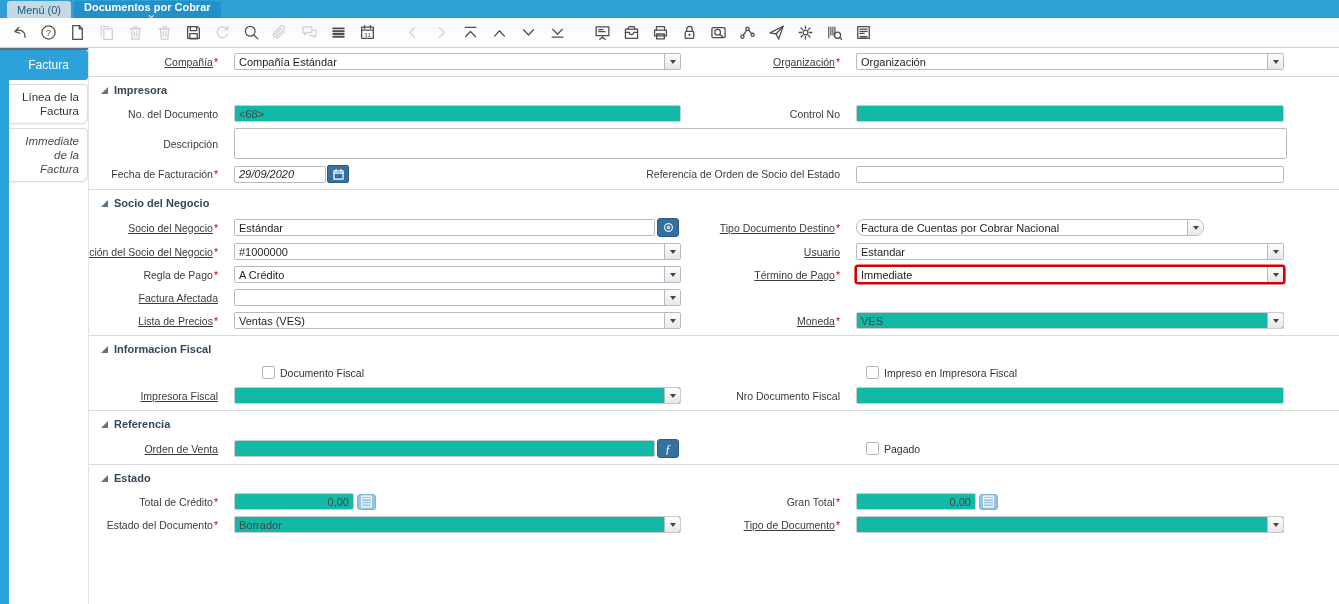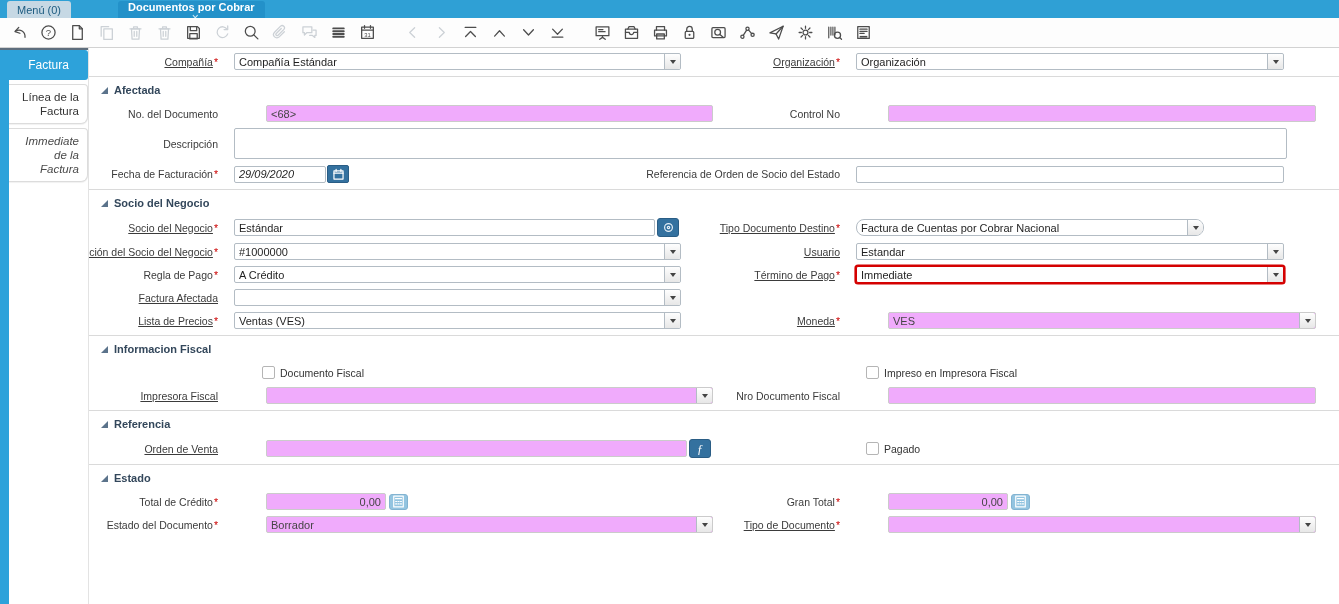--- a/index.html
+++ b/index.html
@@ -1,21 +1,21 @@
 <!DOCTYPE html>
 <html><head>
 <meta charset="utf-8">
 <style>
   * { box-sizing: border-box; margin: 0; padding: 0; }
   html, body { width: 1339px; height: 604px; overflow: hidden; background: #fff;
     font-family: "Liberation Sans", sans-serif; }
   .app { width: 1339px; height: 604px; display: flex; flex-direction: column; background:#fff; }
 
   
-  .tabstrip { height: 18px; background: #2fa0d5; display: flex; align-items: flex-end; padding-left: 7px; flex: none; gap: 44px; }
+  .tabstrip { height: 18px; background: #2fa0d5; display: flex; align-items: flex-end; padding-left: 7px; flex: none; }
   .wtab { height: 17px; display: flex; align-items: center; padding: 0 10px; font-size: 11px;
     border-radius: 3px 3px 0 0; margin-right: 3px; cursor: default; }
   .wtab.inactive { background: #c6d8e4; color: #1d5b80; }
   .wtab.active { background: #2391c9; color: #fff; font-weight: bold; flex-direction: column; }
   .wclose { margin-left: 8px; color: #d6ecf7; font-size: 12px; font-weight: normal; line-height: 10px; }
 
   
   .toolbar { height: 30px; background: #fdfdfd; border-bottom: 1px solid #d2d2d2;
     display: flex; align-items: center; padding-left: 6px; flex: none; }
   .tgroup { display: flex; align-items: center; margin-right: 16px; }
@@ -53,21 +53,21 @@
   .cell.right .flabel { width: 165px; text-align: right; }
   .linner { position: absolute; right: 16px; top: 50%; transform: translateY(-50%);
     white-space: nowrap; font-size: 10.5px; color: #3b3b3b; }
   .ltext.link { text-decoration: underline; }
   .req { color: #cc0000; margin-left: 1px; }
 
   .field { position: relative; height: 17px; background: #fff; border: 1px solid #b3bcc4;
     border-radius: 2px; display: flex; align-items: center; padding: 0 4px;
     font-size: 11px; color: #1f1f1f; overflow: hidden; flex: none; }
   .field .val { white-space: nowrap; overflow: hidden; }
-  .field.disabled { background: #f0abfc; border-color: #cbcbcb; color: #454545; margin-left: 32px; }
+  .field.disabled { background: #14b8a6; border-color: #cbcbcb; color: #454545; }
   .field.combo { padding-right: 20px; }
   .cbtn { position: absolute; right: 0; top: 0; bottom: 0; width: 16px;
     border-left: 1px solid #b3bcc4; background: linear-gradient(#fefefe, #e7e7e7);
     display: flex; align-items: center; justify-content: center; border-radius: 0 2px 2px 0; }
   .arr { width: 0; height: 0; border-left: 3.5px solid transparent; border-right: 3.5px solid transparent;
     border-top: 4.5px solid #444; }
   .field.hl { border-color: #d40000; box-shadow: 0 0 0 1.6px #d40000; }
   .field.tarea { height: 31px; align-items: flex-start; }
   .field.amt { justify-content: flex-end; }
 
@@ -312,21 +312,21 @@
                 <span class="cbtn">
                   <span class="arr"></span>
                 </span>
               </div>
             </div>
           </div>
         </div>
         <div class="section">
           <div class="sec-head">
             <span class="tri"></span>
-            <span class="sec-title">Afectada</span>
+            <span class="sec-title">Impresora</span>
           </div>
           <div class="frow">
             <div class="cell left">
               <div class="flabel">
                 <span class="linner"><span class="ltext">No. del Documento</span></span>
               </div>
               <div class="field disabled" style="width: 447px;">
                 <span class="val">&lt;68&gt;</span>
               </div>
             </div>

